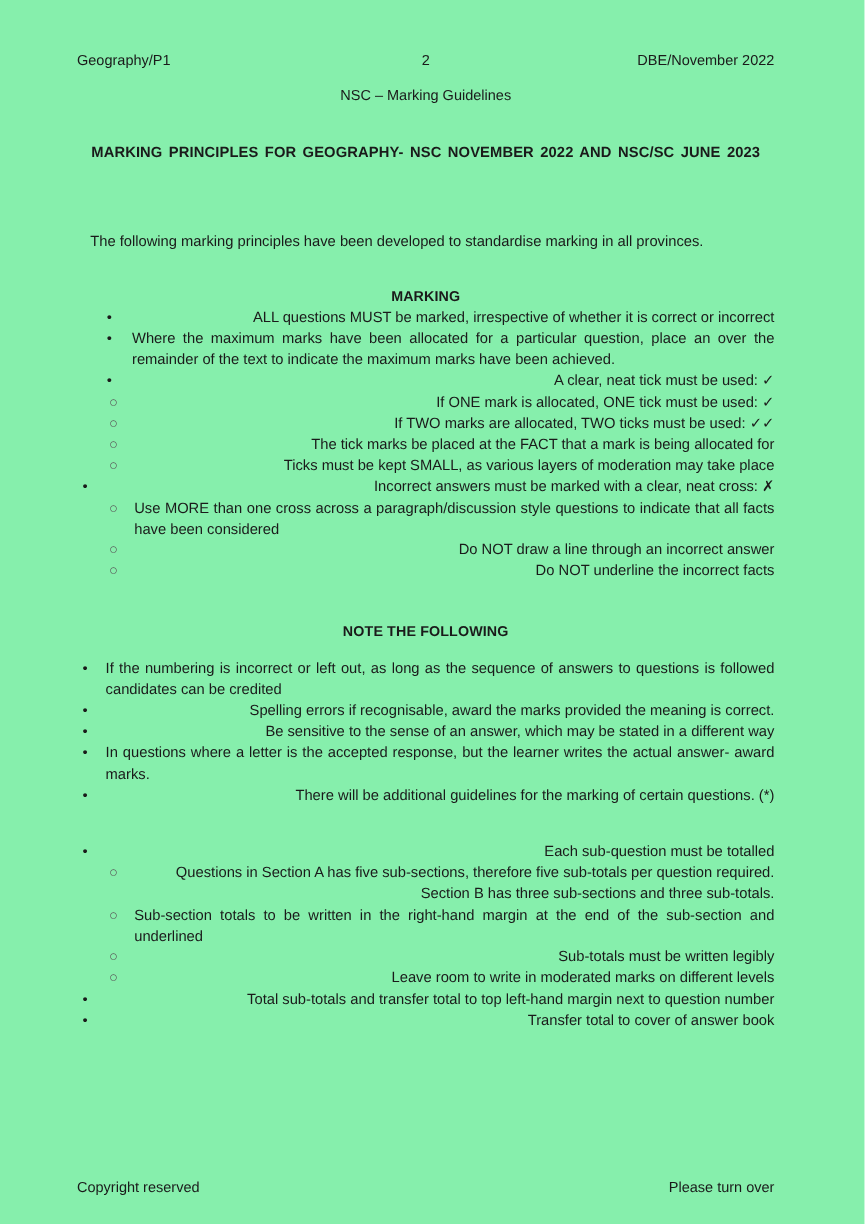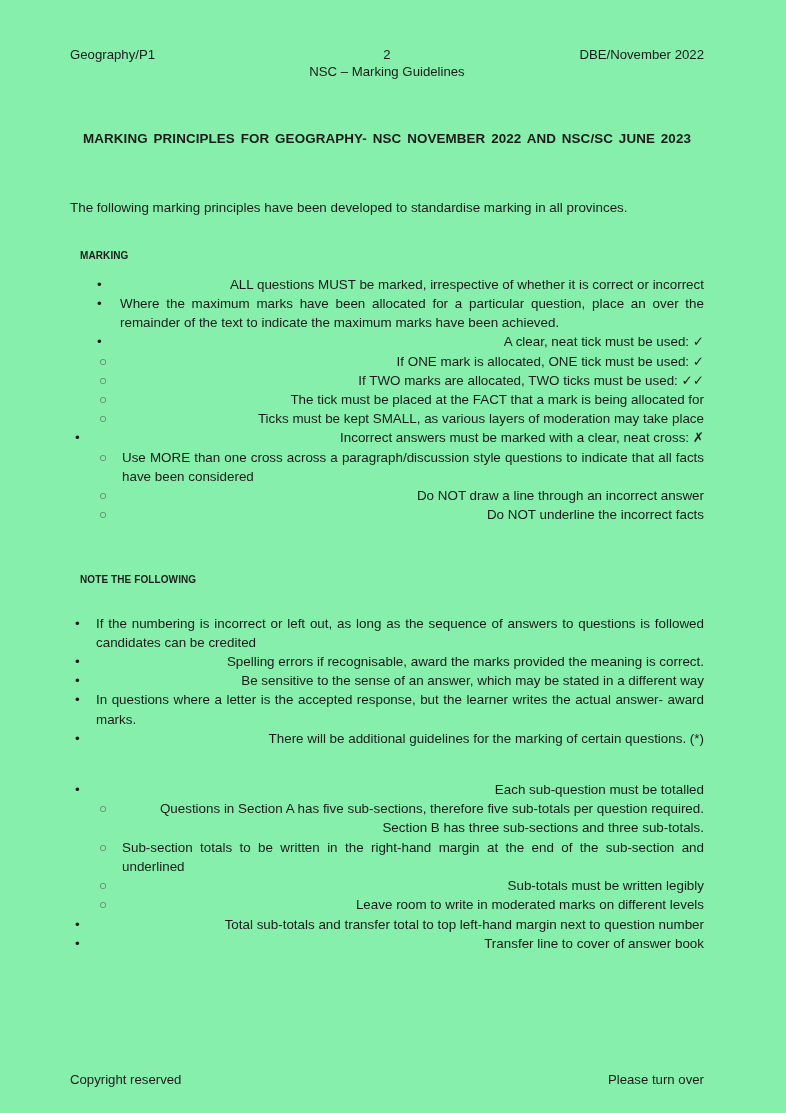--- a/index.html
+++ b/index.html
@@ -45,21 +45,21 @@
     white-space: nowrap;
   }
   .doc-header .hdr-center {
     position: absolute;
     left: 0;
     right: 0;
     top: 0;
     text-align: center;
   }
   .doc-header .hdr-center .pageno { display: block; }
-  .doc-header .hdr-center .subtitle { display: block; }
+  .doc-header .hdr-center .subtitle { display: block; margin-top: 15px; }
 
   
   .content {
     position: absolute;
     top: 116px;
     left: 70px;
     width: 634px;
     font-size: 13.4px;
     line-height: 19.2px;
   }
@@ -73,29 +73,30 @@
     text-justify: inter-word;
     letter-spacing: 0.1px;
   }
   h1.doc-title::after {
     content: "";
     display: inline-block;
     width: 100%;
   }
 
   h2.section-head {
-    font-size: 10px;
+    font-size: 13px;
     line-height: 19.2px;
     font-weight: bold;
-    margin: 10px;
+    margin: 0;
     letter-spacing: 0.1px;
+    text-align: center;
   }
 
   p.para {
-    margin: 0;
+    margin: 12px;
     text-align: justify;
     text-justify: inter-word;
   }
 
   .vspace-18 { height: 18px; }
   .vspace-14 { height: 14px; }
 
   
   .li {
     position: relative;
@@ -211,21 +212,21 @@
     <div class="li lvl-a-sub">
       <span class="bullet bullet-circle">○</span>
       <span class="li-text noj">If ONE mark is allocated, ONE tick must be used: ✓</span>
     </div>
     <div class="li lvl-a-sub">
       <span class="bullet bullet-circle">○</span>
       <span class="li-text noj">If TWO marks are allocated, TWO ticks must be used: ✓✓</span>
     </div>
     <div class="li lvl-a-sub">
       <span class="bullet bullet-circle">○</span>
-      <span class="li-text noj">The tick must be placed at the FACT that a mark is being allocated for</span>
+      <span class="li-text noj">The tick marks be placed at the FACT that a mark is being allocated for</span>
     </div>
     <div class="li lvl-a-sub">
       <span class="bullet bullet-circle">○</span>
       <span class="li-text noj">Ticks must be kept SMALL, as various layers of moderation may take place</span>
     </div>
 
     <div class="li lvl-1">
       <span class="bullet bullet-disc">•</span>
       <span class="li-text noj">Incorrect answers must be marked with a clear, neat cross: ✗</span>
     </div>
@@ -301,21 +302,21 @@
       <span class="bullet bullet-circle">○</span>
       <span class="li-text noj">Leave room to write in moderated marks on different levels</span>
     </div>
 
     <div class="li lvl-1">
       <span class="bullet bullet-disc">•</span>
       <span class="li-text noj">Total sub-totals and transfer total to top left-hand margin next to question number</span>
     </div>
     <div class="li lvl-1">
       <span class="bullet bullet-disc">•</span>
-      <span class="li-text noj">Transfer line to cover of answer book</span>
+      <span class="li-text noj">Transfer total to cover of answer book</span>
     </div>
 
   </div>
 
   <div class="doc-footer">
     <span class="ft-left">Copyright reserved</span>
     <span class="ft-right">Please turn over</span>
   </div>
 
 </div>

